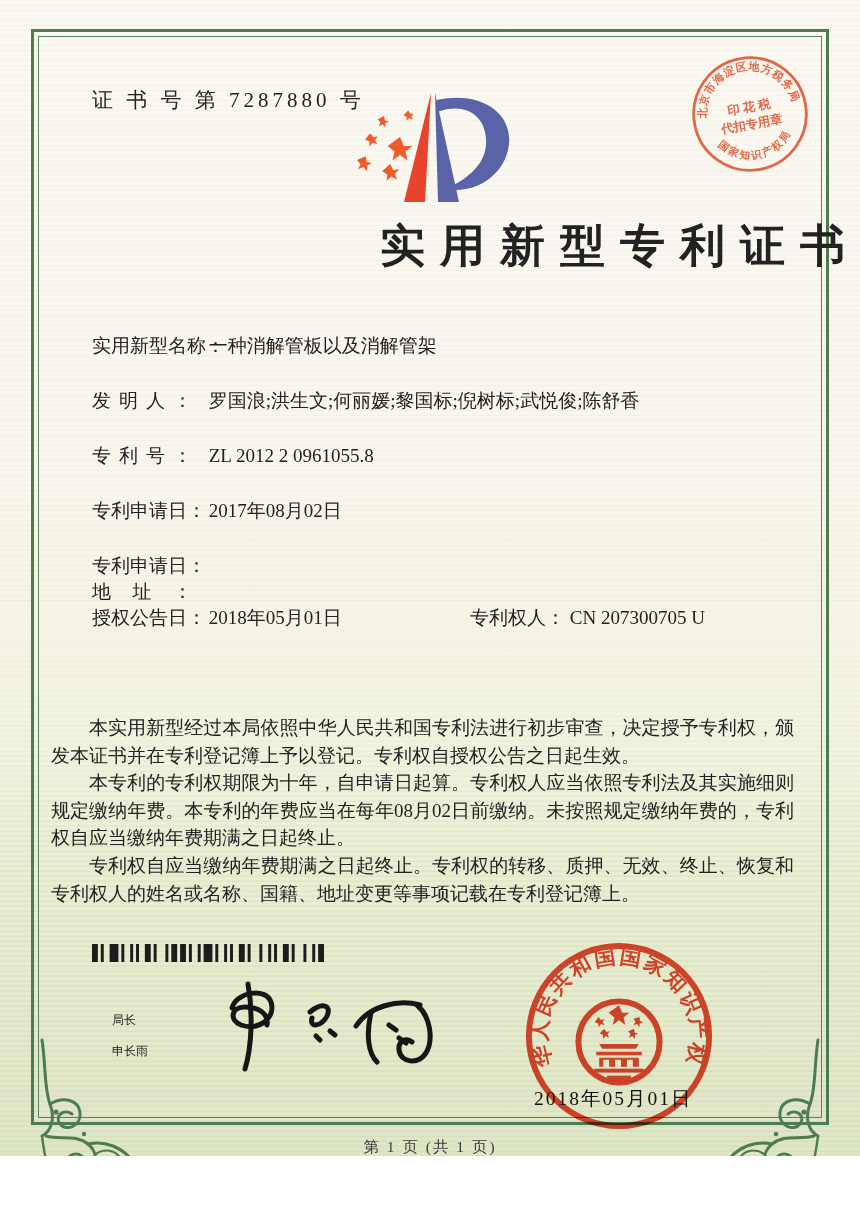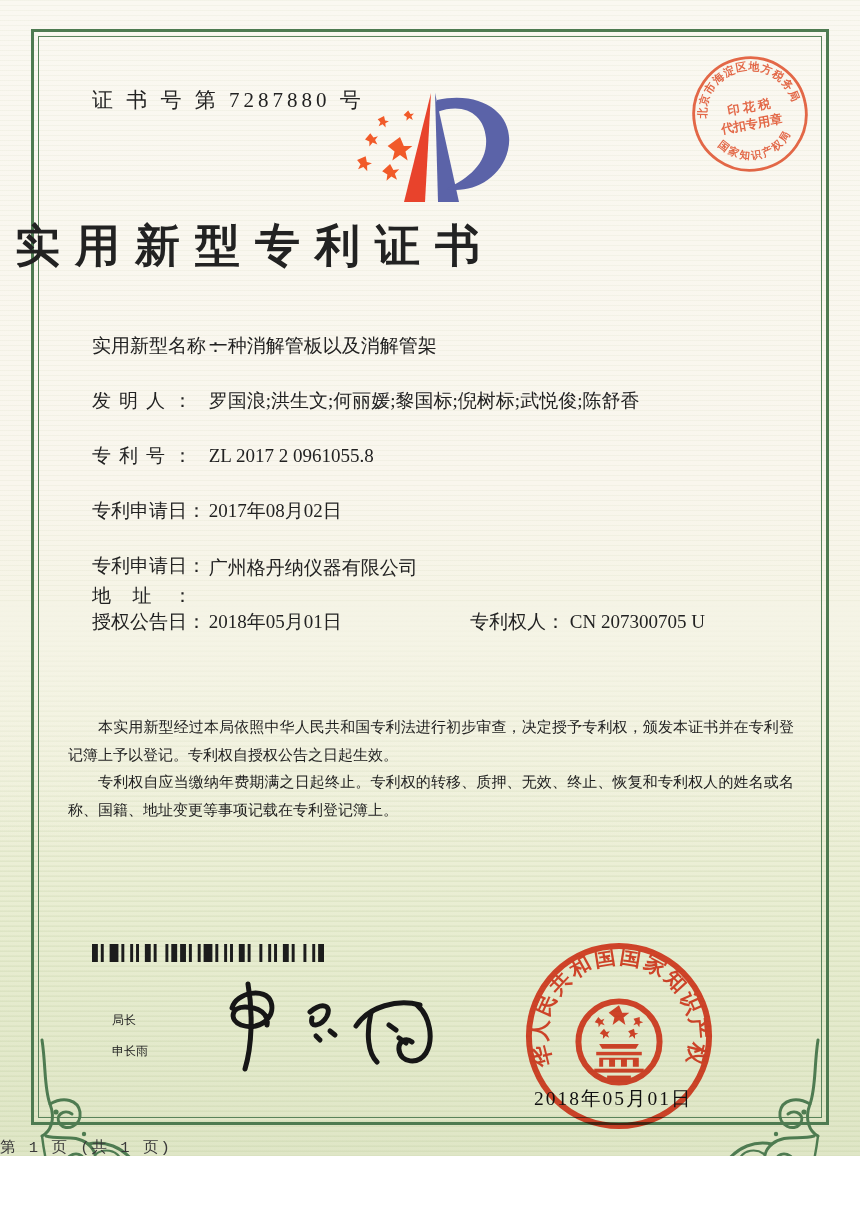--- a/index.html
+++ b/index.html
@@ -12,38 +12,38 @@
   }
   .wavefade{position:absolute;left:0;right:0;top:52%;bottom:0;pointer-events:none;
     background-image:
       linear-gradient(180deg, rgba(245,244,230,0.9) 0%, rgba(245,244,230,0) 45%),
       repeating-linear-gradient(180deg, rgba(130,160,90,0.10) 0 1px, rgba(0,0,0,0) 1px 5px);
   }
   .frame-a{position:absolute;left:31px;right:31px;top:29px;bottom:31px;border:3px solid #4e7b51;}
   .frame-b{position:absolute;left:38px;right:38px;top:36px;bottom:38px;border:1px solid #5a835c;}
   .cert-no{position:absolute;left:92px;top:86px;font-size:21px;letter-spacing:4px;}
   .logo{position:absolute;left:338px;top:90px;}
-  .title{position:absolute;left:0;right:0;top:216px;text-align:left;font-size:45px;font-weight:bold;letter-spacing:15px;text-indent:15px;}
+  .title{position:absolute;left:0;right:0;top:216px;text-align:right;font-size:45px;font-weight:bold;letter-spacing:15px;text-indent:15px;}
   .fields{position:absolute;left:92px;top:334px;right:64px;font-size:19px;}
   .frow{line-height:24px;margin-bottom:31px;white-space:nowrap;}
   .frow.multi{margin-bottom:2px;}
   .flabel{display:inline-block;width:100px;text-align:justify;text-align-last:justify;text-justify:inter-character;vertical-align:top;}
   .fvalue{display:inline-block;margin-left:12px;vertical-align:top;}
   .multi .fvalue{line-height:28px;}
   .grant-row{display:flex;}
   .grant-left{width:378px;}
-  .paras{position:absolute;left:68px;right:66px;top:714px;font-size:15px;line-height:27.6px;text-align:justify;}
+  .paras{position:absolute;left:51px;right:66px;top:714px;font-size:19px;line-height:27.6px;text-align:justify;}
   .paras p{margin:0;text-indent:2em;}
   .barcode{position:absolute;left:92px;top:944px;}
   .director{position:absolute;left:112px;top:1005px;font-size:12px;line-height:31px;}
   .signature{position:absolute;left:218px;top:972px;}
   .seal-office{position:absolute;left:520px;top:937px;mix-blend-mode:multiply;opacity:0.93;}
   .seal-date{position:absolute;left:534px;top:1085px;font-size:19.5px;letter-spacing:2px;color:#111;}
   .seal-tax{position:absolute;left:688px;top:52px;transform:rotate(-10deg);mix-blend-mode:multiply;opacity:0.85;}
-  .footer{position:absolute;left:0;right:0;top:1137px;font-size:15.5px;letter-spacing:2px;color:#3a3a3a;font-family:Liberation Mono, monospace;}
+  .footer{position:absolute;left:0;right:0;top:1137px;text-align:center;font-size:15.5px;letter-spacing:2px;color:#3a3a3a;}
   .orn{position:absolute;}
   .orn-left{left:36px;top:1036px;}
   .orn-right{right:36px;top:1036px;transform:scaleX(-1);}
   svg text{font-family:"Liberation Serif","DejaVu Serif",serif;}
 </style>
 </head>
 <body>
 
 <div class="page">
   <div class="wavefade"></div>
@@ -96,49 +96,49 @@
     <div class="frow">
       <span class="flabel">实用新型名称：</span>
       <span class="fvalue">一种消解管板以及消解管架</span>
     </div>
     <div class="frow">
       <span class="flabel">发明人：</span>
       <span class="fvalue">罗国浪;洪生文;何丽媛;黎国标;倪树标;武悦俊;陈舒香</span>
     </div>
     <div class="frow">
       <span class="flabel">专利号：</span>
-      <span class="fvalue">ZL 2017 2 0961055.8</span>
+      <span class="fvalue">ZL 2012 2 0961055.8</span>
     </div>
     <div class="frow">
       <span class="flabel">专利申请日：</span>
       <span class="fvalue">2017年08月02日</span>
     </div>
     <div class="frow multi">
       <span class="flabel">专利申请日：</span>
       <span class="fvalue">
-        <div>广州格丹纳仪器有限公司</div>
       </span>
     </div>
     <div class="frow multi">
       <span class="flabel">地址：</span>
     </div>
     <div class="frow grant-row">
       <div class="grant-left">
         <span class="flabel">授权公告日：</span>
         <span class="fvalue">2018年05月01日</span>
       </div>
       <div>
         <span>专利权人：</span>
         <span>CN 207300705 U</span>
       </div>
     </div>
   </div>
 
   <div class="paras">
     <p>本实用新型经过本局依照中华人民共和国专利法进行初步审查，决定授予专利权，颁发本证书并在专利登记簿上予以登记。专利权自授权公告之日起生效。</p>
+    <p>本专利的专利权期限为十年，自申请日起算。专利权人应当依照专利法及其实施细则规定缴纳年费。本专利的年费应当在每年08月02日前缴纳。未按照规定缴纳年费的，专利权自应当缴纳年费期满之日起终止。</p>
     <p>专利权自应当缴纳年费期满之日起终止。专利权的转移、质押、无效、终止、恢复和专利权人的姓名或名称、国籍、地址变更等事项记载在专利登记簿上。</p>
   </div>
 
   <svg class="barcode" width="232" height="18" fill="#1c1c1c">
       <rect x="0.00" y="0" width="5.87" height="18"></rect>
       <rect x="8.81" y="0" width="2.94" height="18"></rect>
       <rect x="17.62" y="0" width="8.81" height="18"></rect>
       <rect x="29.37" y="0" width="2.94" height="18"></rect>
       <rect x="38.18" y="0" width="2.94" height="18"></rect>
       <rect x="44.05" y="0" width="2.94" height="18"></rect>

